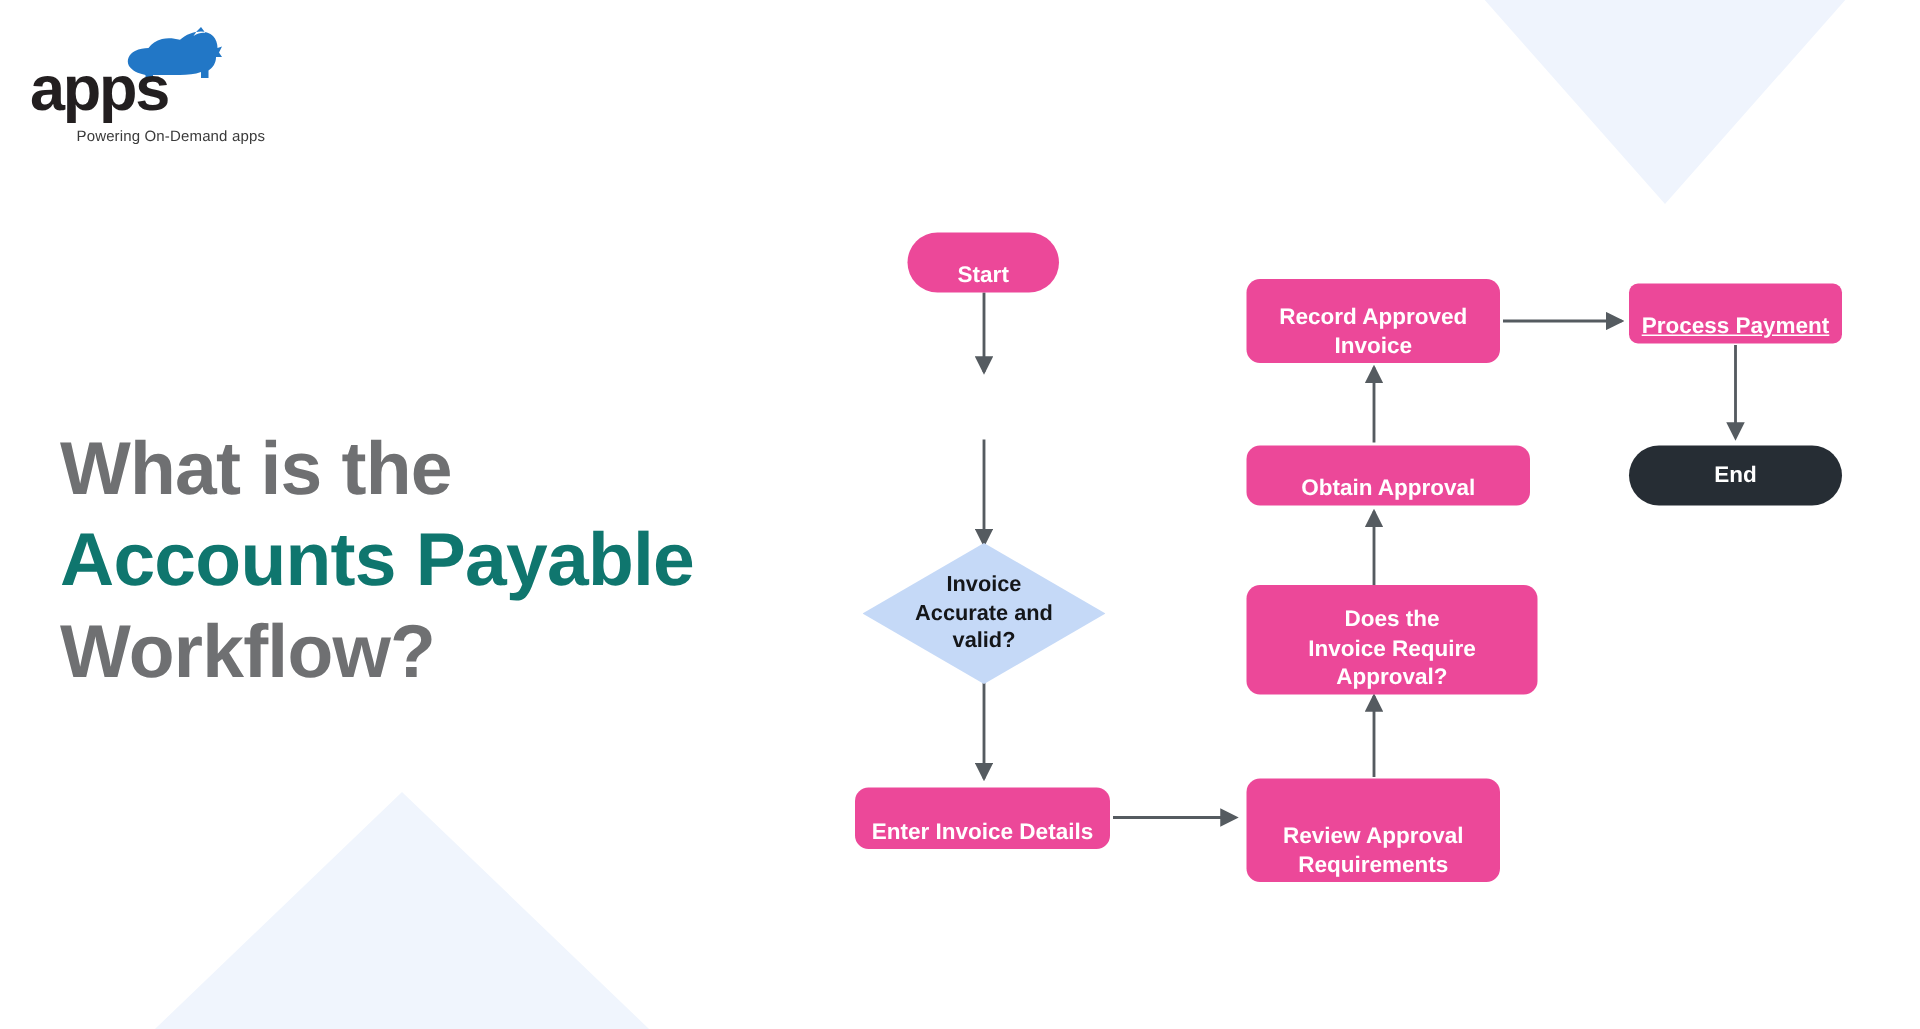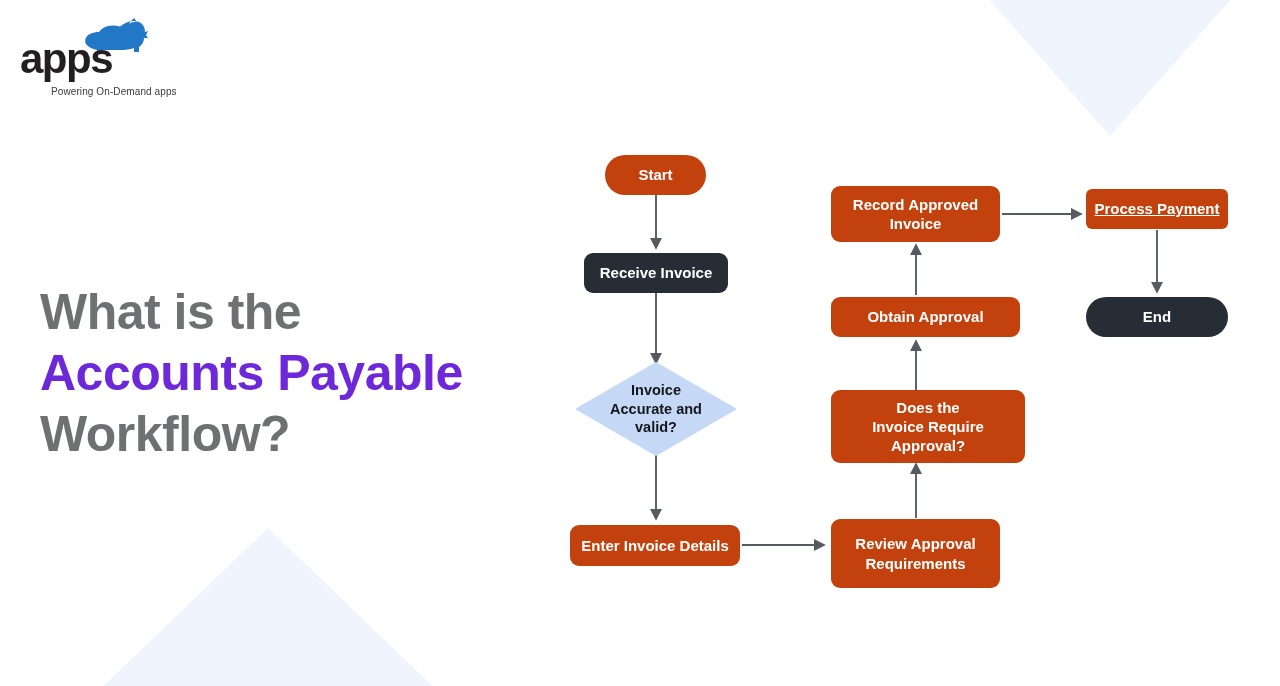--- a/index.html
+++ b/index.html
@@ -80,21 +80,21 @@
     left: 40px;
     top: 252px;
     width: 520px;
     font-size: 50px;
     font-weight: bold;
     line-height: 1.22;
     letter-spacing: -0.5px;
     margin-top: 30px;
   }
   #headline .muted { color: #6f7072; display: block; }
-  #headline .strong { color: #6d28d9; display: block; }
+  #headline .strong { color: #0f766e; display: block; }
 
   
   #flow {
     position: absolute;
     left: 0;
     top: 0;
     width: 1280px;
     height: 686px;
   }
   #flow-edges {
@@ -110,21 +110,21 @@
     align-items: center;
     justify-content: center;
     text-align: center;
     box-sizing: border-box;
     font-size: 15px;
     font-weight: bold;
     line-height: 1.28;
     color: #ffffff;
     padding: 2px 8px;
   }
-  .node.blue   { background: #c2410c; }
+  .node.blue   { background: #ec4899; align-items: flex-end; }
   .node.dark   { background: #262d34; }
   .node.pill   { border-radius: 999px; }
   .node.rect   { border-radius: 9px; }
   .node.rect-sm{ border-radius: 6px; }
 
   .node-diamond {
     position: absolute;
     display: flex;
     align-items: center;
     justify-content: center;
@@ -184,23 +184,20 @@
         <line x1="916" y1="295" x2="916" y2="245"></line>
         <line x1="1002" y1="214" x2="1081" y2="214"></line>
         <line x1="1157" y1="230" x2="1157" y2="292"></line>
       </g>
     </svg>
 
     <div class="node blue pill" style="left:605px; top:155px; width:101px; height:40px;">
       <span>Start</span>
     </div>
 
-    <div class="node dark rect" style="left:584px; top:253px; width:144px; height:40px;">
-      <span>Receive Invoice</span>
-    </div>
 
     <div class="node-diamond" style="left:575px; top:362px; width:162px; height:94px;">
       <div>
         <span>Invoice</span><br>
         <span>Accurate and</span><br>
         <span>valid?</span>
       </div>
     </div>
 
     <div class="node blue rect" style="left:570px; top:525px; width:170px; height:41px;">

